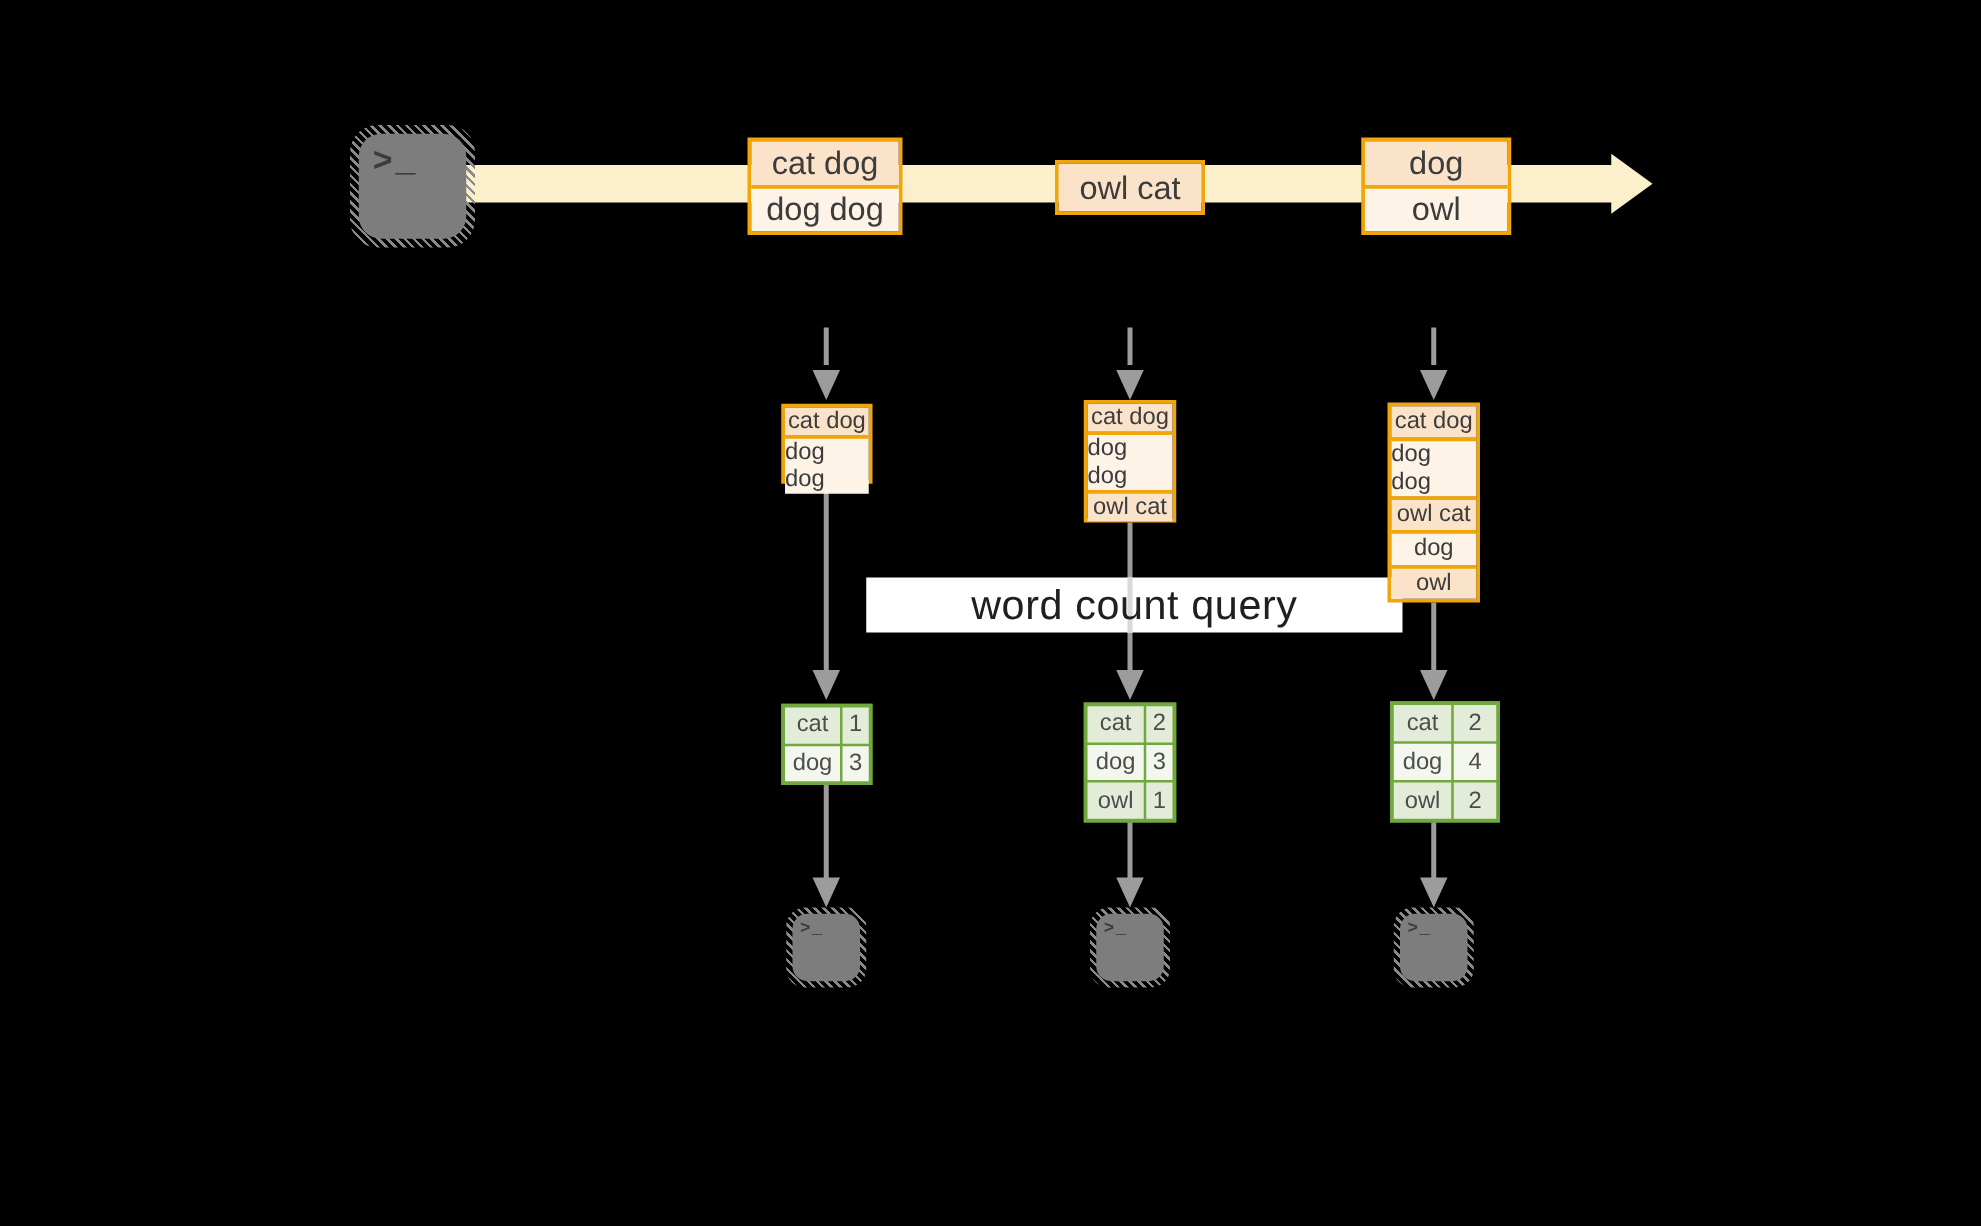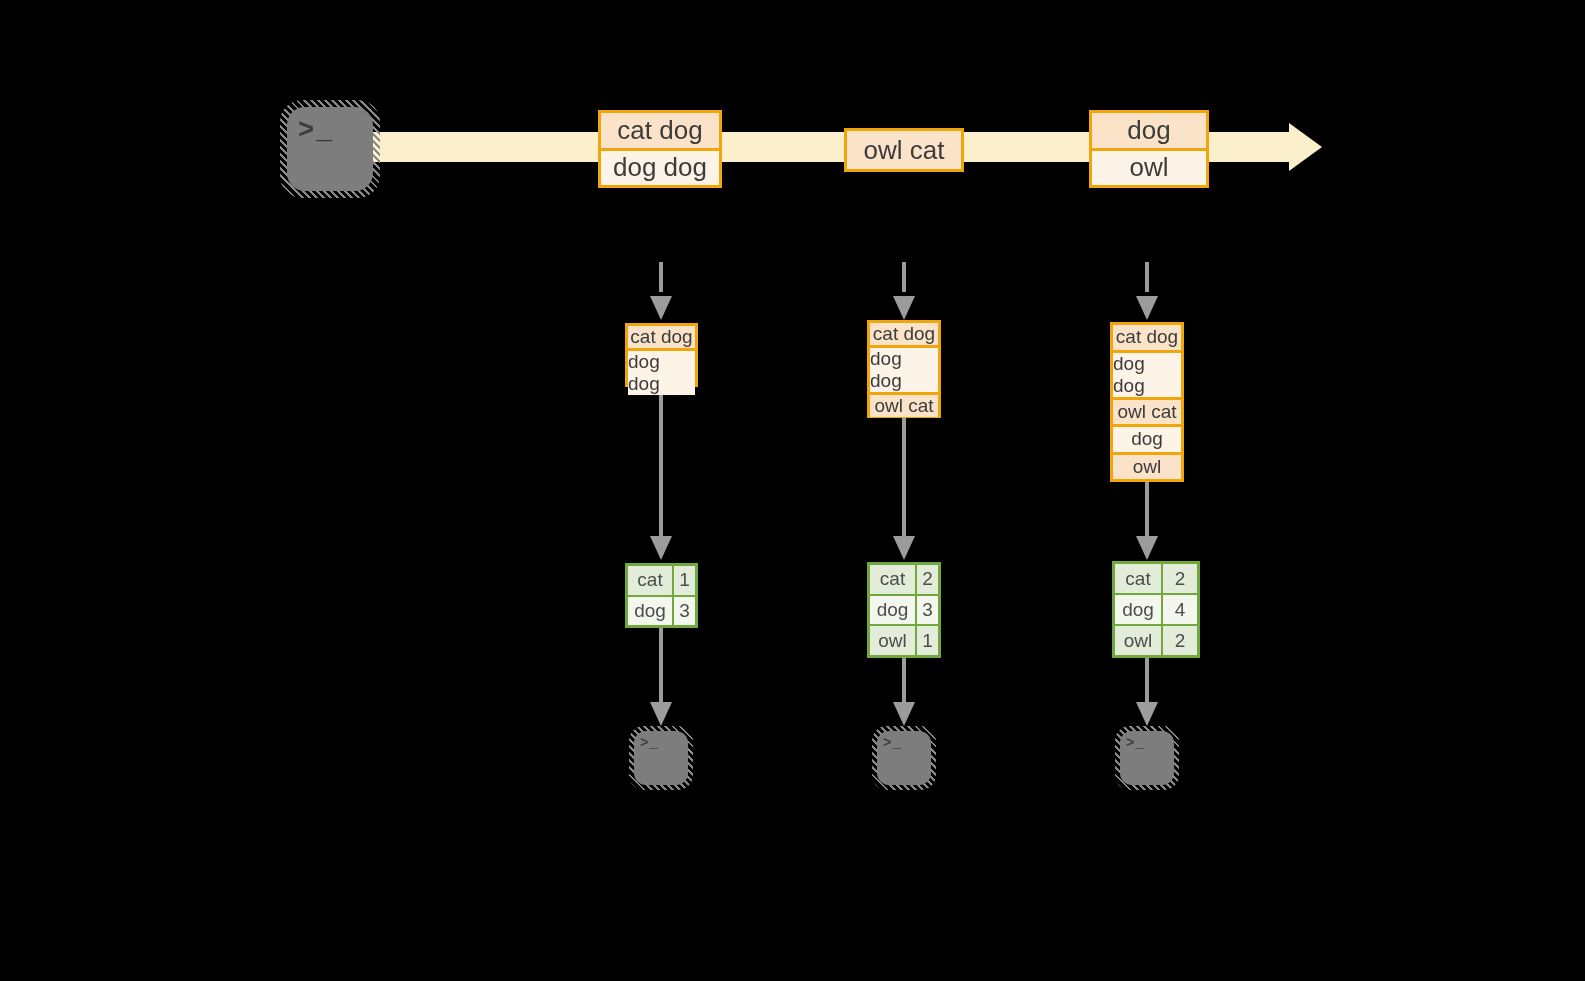--- a/index.html
+++ b/index.html
@@ -123,20 +123,24 @@
   <div class="abs dash" style="left:1145px;top:262px;height:30px;"></div>
   <div class="abs ahead" style="left:1136px;top:296px;"></div>
 
   <div class="abs vline" style="left:659px;top:387px;height:150px;"></div>
   <div class="abs ahead" style="left:650px;top:536px;"></div>
   <div class="abs vline" style="left:902px;top:418px;height:118px;"></div>
   <div class="abs ahead" style="left:893px;top:536px;"></div>
   <div class="abs vline" style="left:1145px;top:482px;height:54px;"></div>
   <div class="abs ahead" style="left:1136px;top:536px;"></div>
 
+  <div class="abs banner" style="left:693px;top:462px;width:429px;height:44px;">
+    <div class="thruline" style="left:209px;"></div>
+    <div class="label">word count query</div>
+  </div>
 
   <div class="abs obox stack" style="left:625px;top:323px;width:73px;height:64px;">
     <div class="cell fill-a">cat dog</div>
     <div class="cell fill-b">dog dog</div>
   </div>
   <div class="abs obox stack" style="left:867px;top:320px;width:74px;height:98px;">
     <div class="cell fill-a">cat dog</div>
     <div class="cell fill-b">dog dog</div>
     <div class="cell fill-a">owl cat</div>
   </div>

